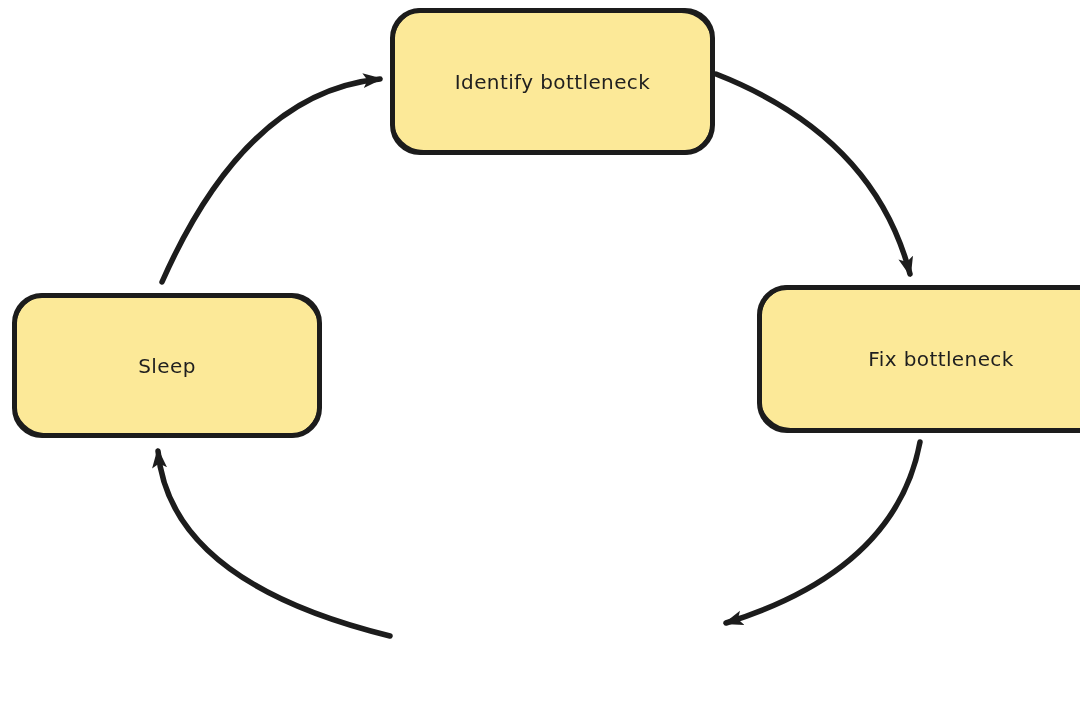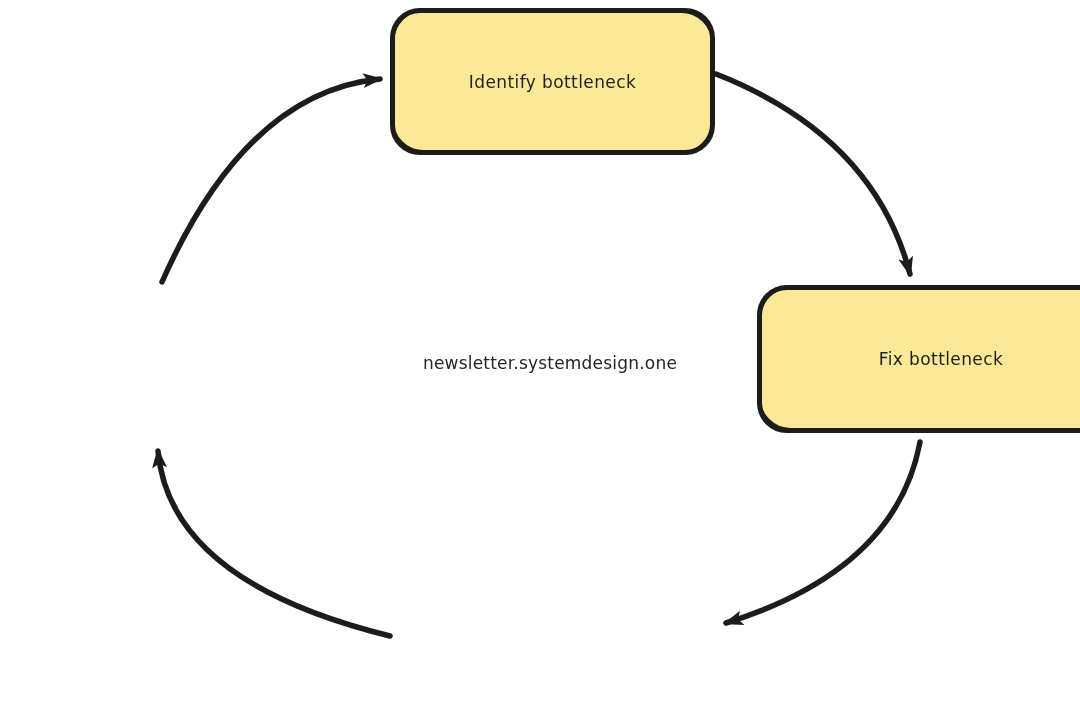--- a/index.html
+++ b/index.html
@@ -36,21 +36,21 @@
     border: 3px solid #1C1C1C;
     border-radius: 33px;
     transform: rotate(0.4deg);
     pointer-events: none;
   }
   .node-top    { left: 390px; top: 8px;   width: 325px; height: 147px; }
   .node-right  { left: 757px; top: 285px; width: 368px; height: 148px; }
   .node-bottom { left: 393px; top: 551px; width: 315px; height: 149px; }
   .node-left   { left: 12px;  top: 293px; width: 310px; height: 145px; }
   .node-label {
-    font-size: 17px;
+    font-size: 20px;
     font-weight: 500;
     letter-spacing: 0.4px;
     color: #1F1F1F;
     text-align: center;
     position: relative;
     z-index: 2;
   }
   .watermark {
     position: absolute;
     left: 410px;
@@ -82,16 +82,18 @@
 
   <div class="node node-top">
     <span class="node-label">Identify bottleneck</span>
   </div>
 
   <div class="node node-right">
     <span class="node-label">Fix bottleneck</span>
   </div>
 
 
+  <div class="node node-left">
+    <span class="node-label">Sleep</span>
+  </div>
 
-  <div class="watermark">newsletter.systemdesign.one</div>
 
 </div>
 
 </body></html>

